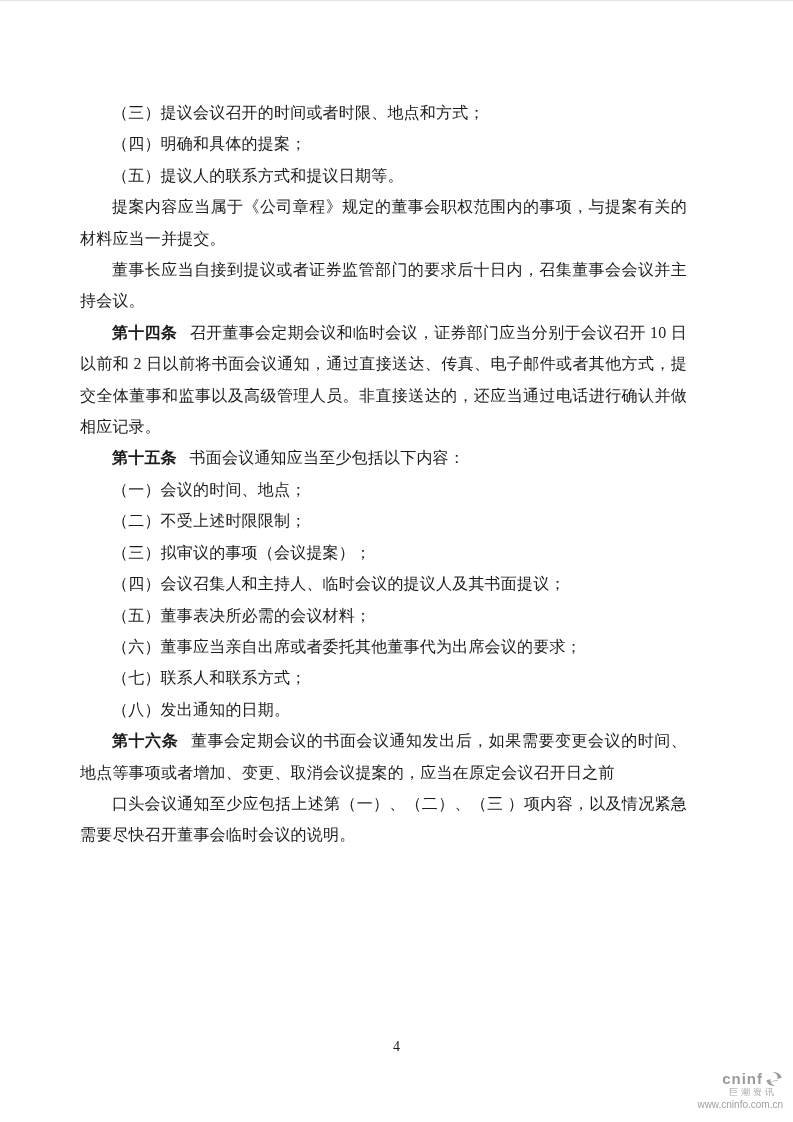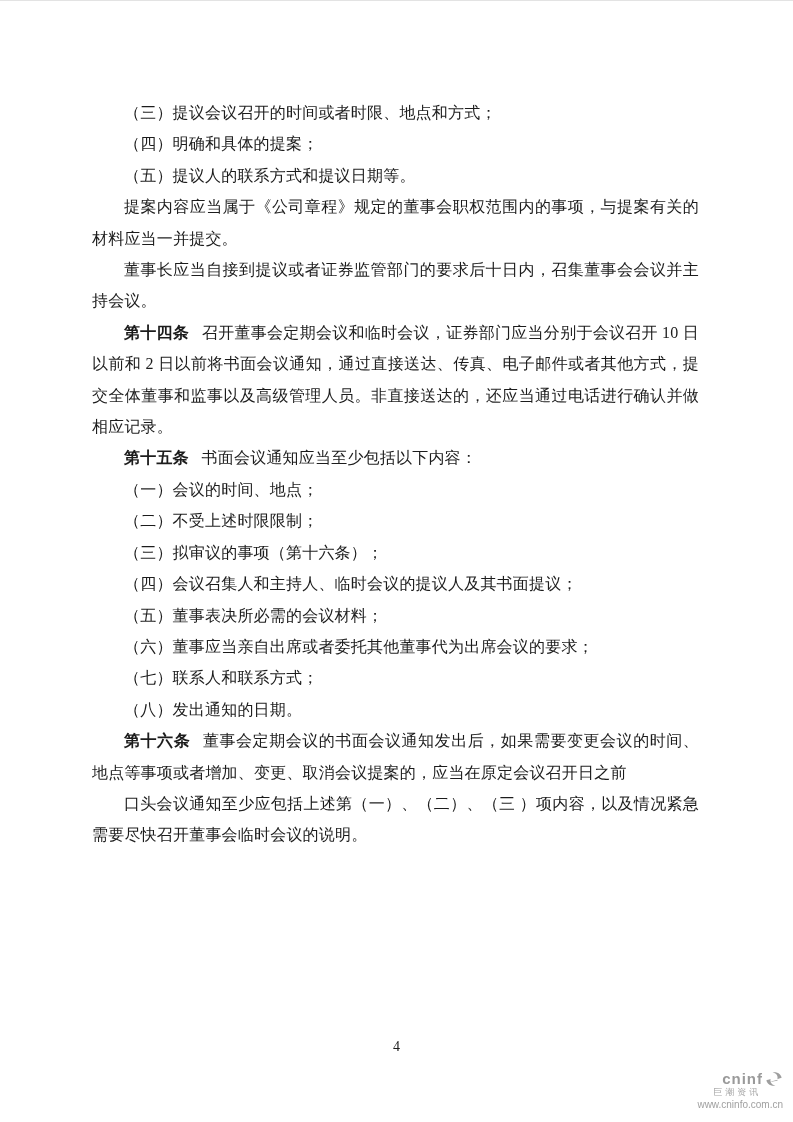--- a/index.html
+++ b/index.html
@@ -8,21 +8,21 @@
     width: 793px;
     height: 1122px;
     background: #ffffff;
     overflow: hidden;
     border-top: 1px solid #e3e3e3;
     font-family: "Liberation Serif", "DejaVu Serif", serif;
     color: #1c1c1c;
   }
   .content {
     position: absolute;
-    left: 92px;
+    left: 80px;
     top: 96px;
     width: 607px;
   }
   .para {
     margin: 0;
     font-size: 16px;
     line-height: 31.4px;
     text-align: justify;
     text-indent: 2em;
     letter-spacing: 0.2px;
@@ -38,21 +38,21 @@
     left: 0;
     width: 100%;
     text-align: center;
     font-size: 14px;
     color: #1c1c1c;
   }
   .logo {
     position: absolute;
     right: 10px;
     bottom: 13px;
-    text-align: center;
+    text-align: right;
     color: #9e9e9e;
     font-family: "Liberation Sans", "DejaVu Sans", sans-serif;
     line-height: 1.1;
   }
   .logo-top {
     display: flex;
     align-items: center;
     justify-content: flex-end;
     gap: 2px;
   }
@@ -84,21 +84,21 @@
   <div class="content">
       <p class="para">（三）提议会议召开的时间或者时限、地点和方式；</p>
       <p class="para">（四）明确和具体的提案；</p>
       <p class="para">（五）提议人的联系方式和提议日期等。</p>
       <p class="para">提案内容应当属于《公司章程》规定的董事会职权范围内的事项，与提案有关的材料应当一并提交。</p>
       <p class="para">董事长应当自接到提议或者证券监管部门的要求后十日内，召集董事会会议并主持会议。</p>
       <p class="para"><b class="lead">第十四条</b>召开董事会定期会议和临时会议，证券部门应当分别于会议召开 10 日以前和 2 日以前将书面会议通知，通过直接送达、传真、电子邮件或者其他方式，提交全体董事和监事以及高级管理人员。非直接送达的，还应当通过电话进行确认并做相应记录。</p>
       <p class="para"><b class="lead">第十五条</b>书面会议通知应当至少包括以下内容：</p>
       <p class="para">（一）会议的时间、地点；</p>
       <p class="para">（二）不受上述时限限制；</p>
-      <p class="para">（三）拟审议的事项（第十六条）；</p>
+      <p class="para">（三）拟审议的事项（会议提案）；</p>
       <p class="para">（四）会议召集人和主持人、临时会议的提议人及其书面提议；</p>
       <p class="para">（五）董事表决所必需的会议材料；</p>
       <p class="para">（六）董事应当亲自出席或者委托其他董事代为出席会议的要求；</p>
       <p class="para">（七）联系人和联系方式；</p>
       <p class="para">（八）发出通知的日期。</p>
       <p class="para"><b class="lead">第十六条</b>董事会定期会议的书面会议通知发出后，如果需要变更会议的时间、地点等事项或者增加、变更、取消会议提案的，应当在原定会议召开日之前</p>
       <p class="para">口头会议通知至少应包括上述第（一）、（二）、（三 ）项内容，以及情况紧急需要尽快召开董事会临时会议的说明。</p>
     </div>
 
   <div class="page-number">4</div>

